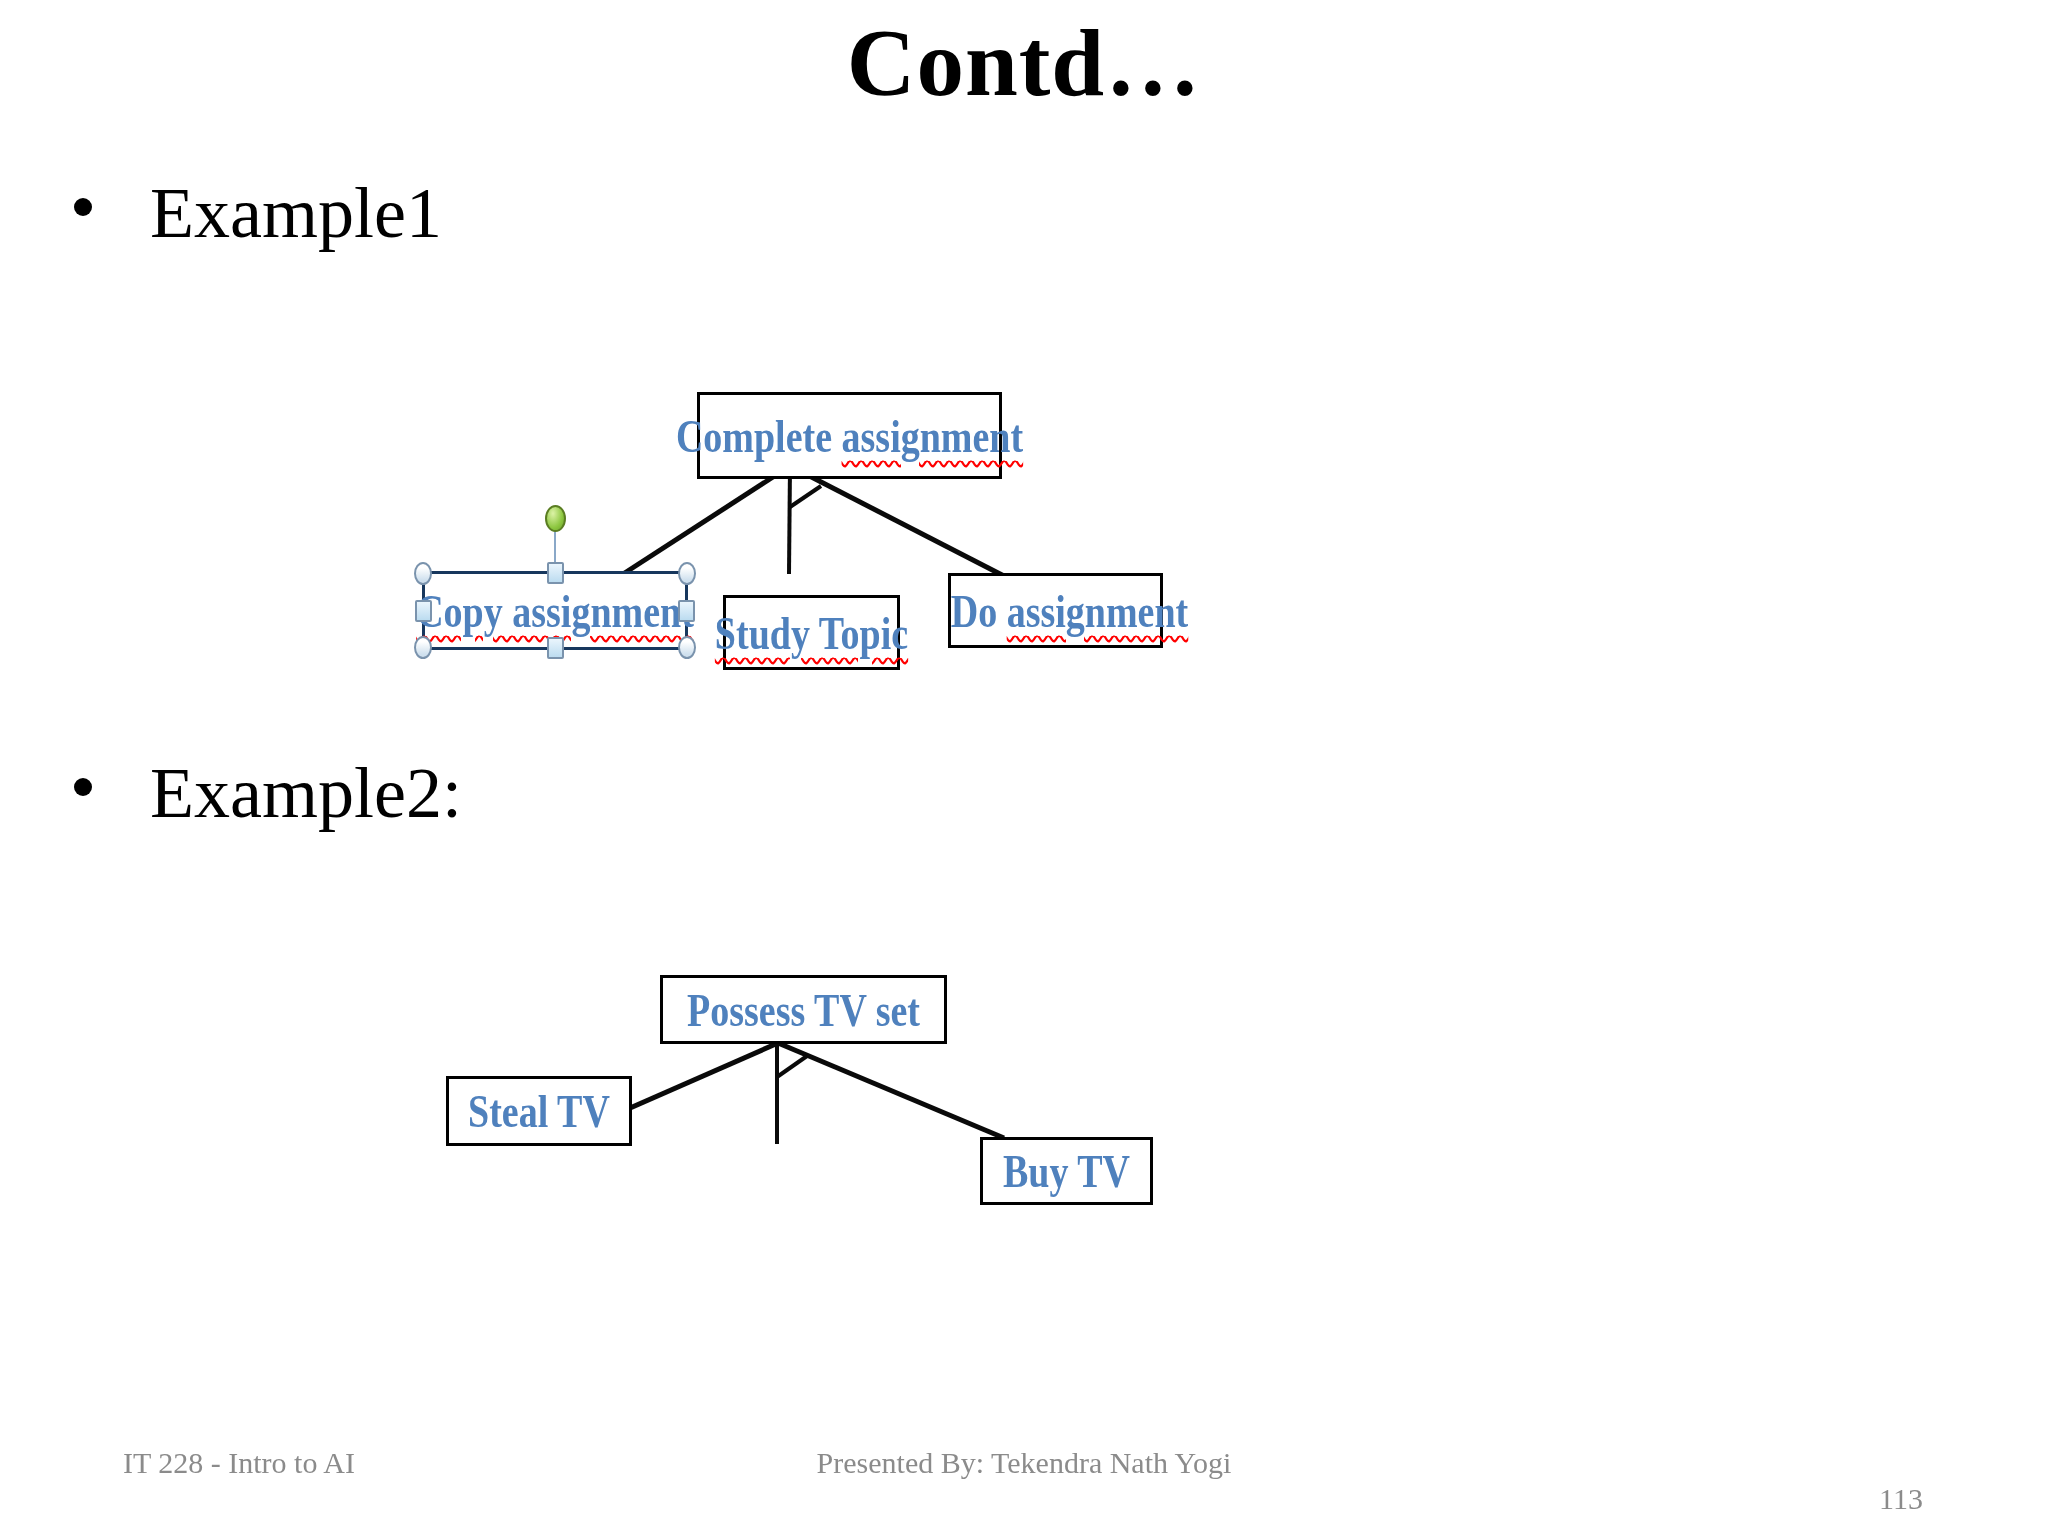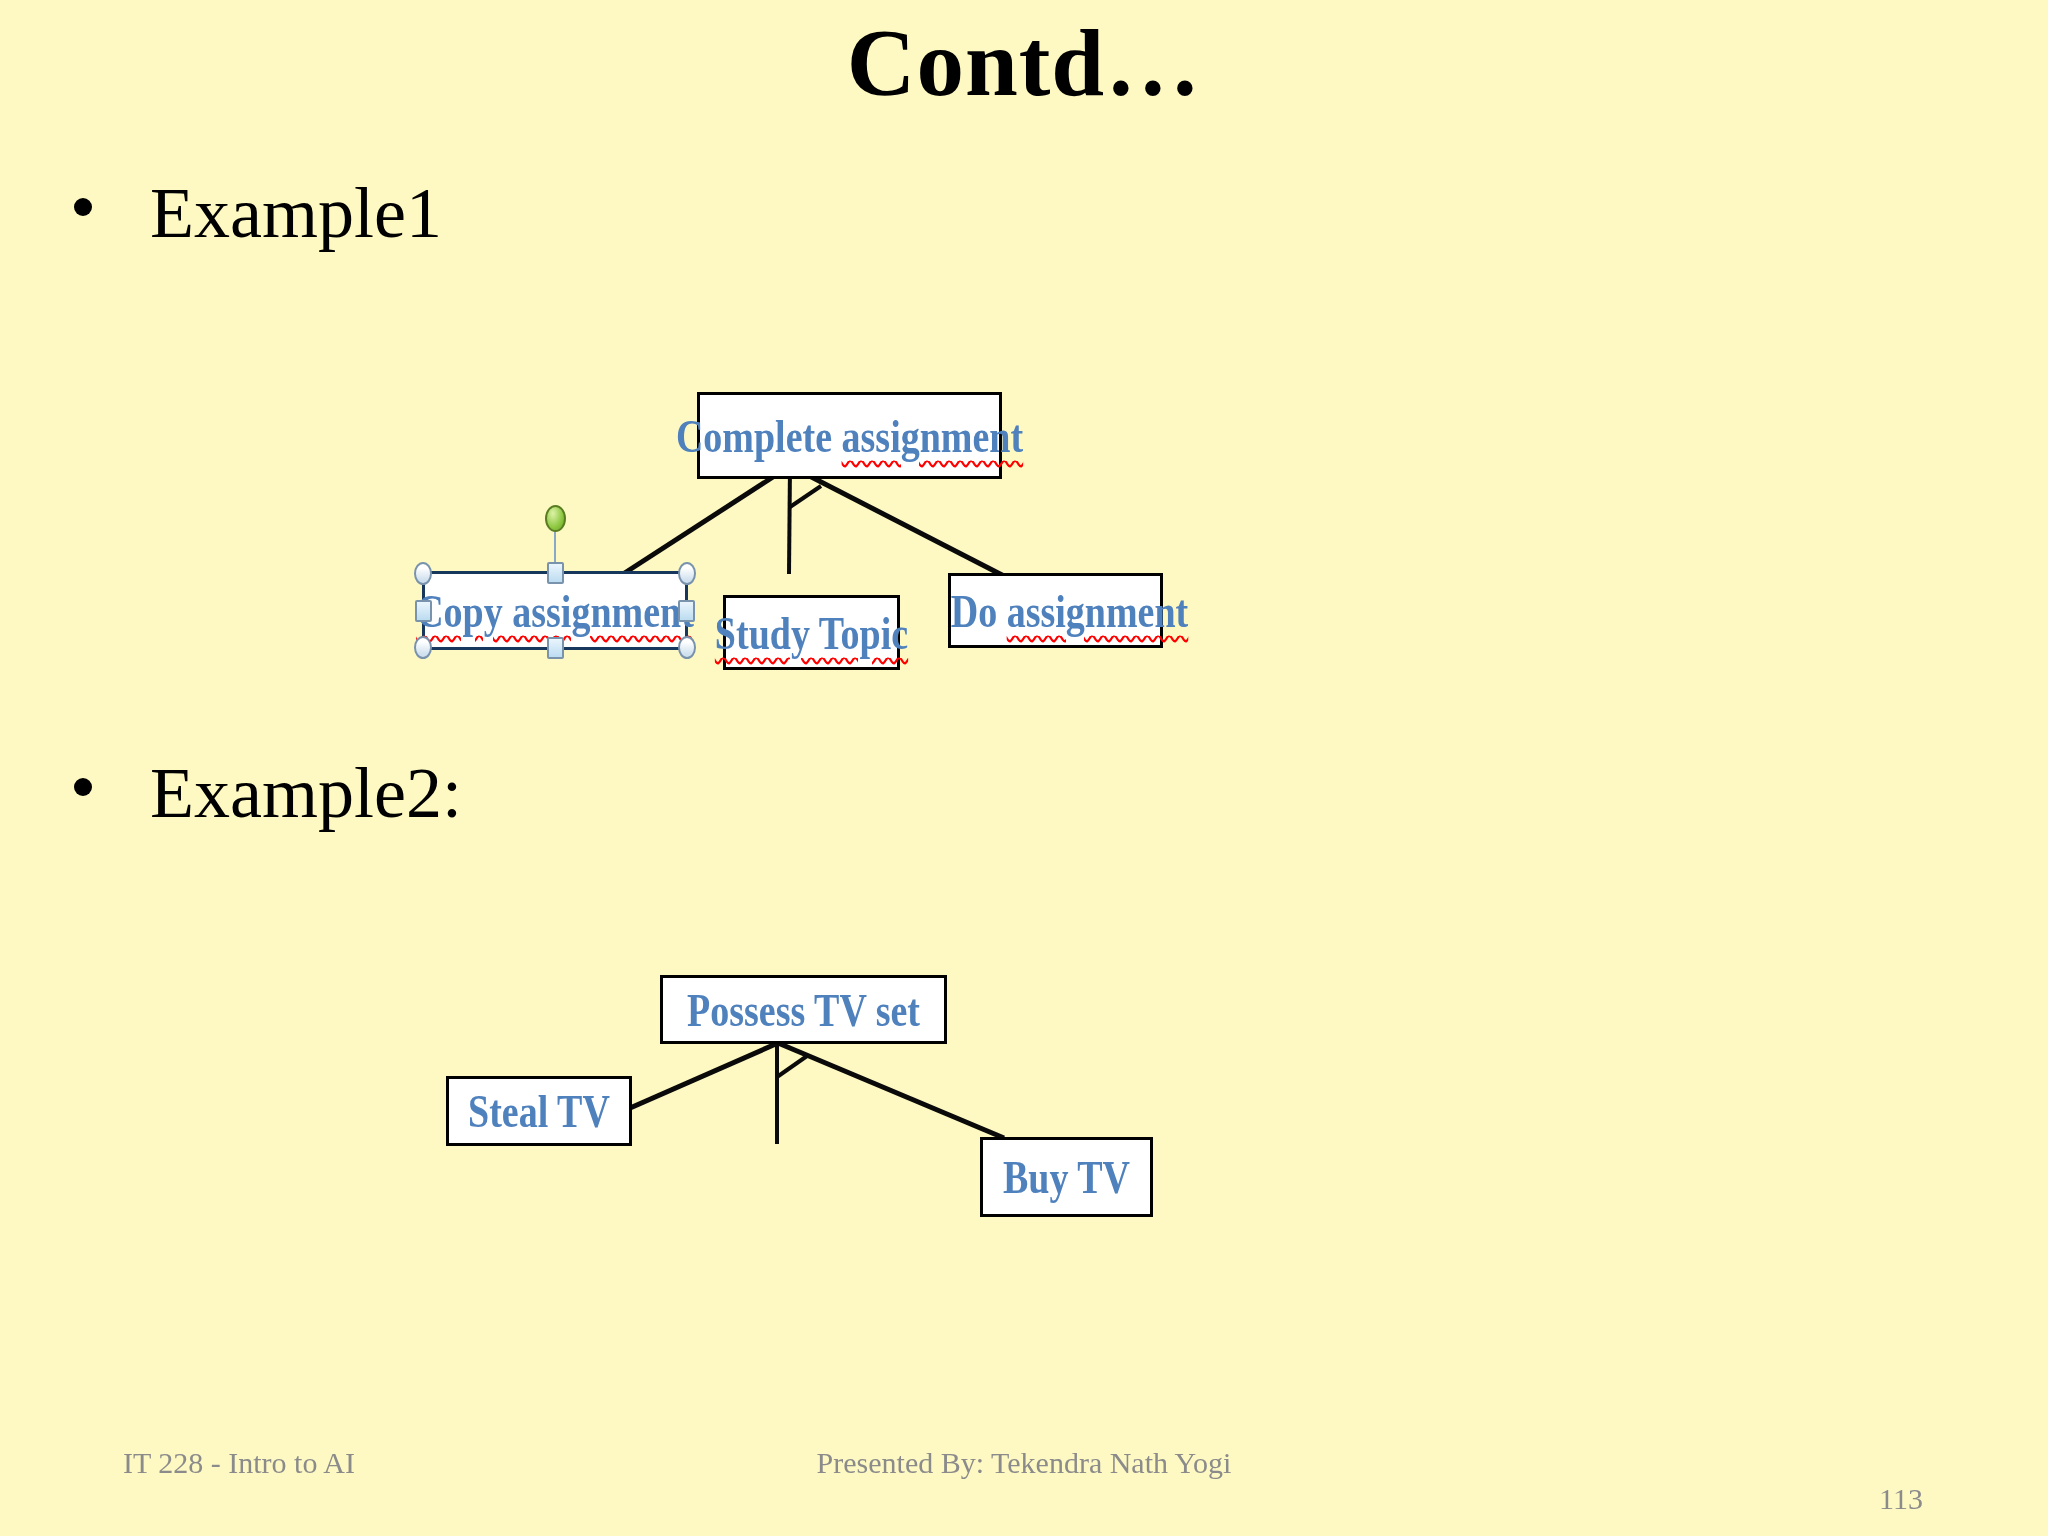--- a/index.html
+++ b/index.html
@@ -1,19 +1,19 @@
 <!DOCTYPE html>
 <html><head>
 <meta charset="utf-8">
 <style>
   html,body{margin:0;padding:0;background:#e8e8e8;}
   .slide{
     position:relative;
     width:2048px;height:1536px;
-    background:#fef9c3;
+    background:#ffffff;
     overflow:hidden;
     font-family:"Liberation Serif", serif;
   }
   
   .title{
     position:absolute;left:0;top:8px;width:2048px;
     text-align:center;
     font-size:95px;font-weight:700;color:#000;
     letter-spacing:1px;
   }
@@ -155,21 +155,21 @@
 
   <div class="node" style="left:660px;top:975px;width:287px;height:69px;">
     <span class="nlabel"><span>Possess TV set</span><span class="wavy"></span></span>
   </div>
 
   <div class="node" style="left:446px;top:1076px;width:186px;height:70px;">
     <span class="nlabel"><span>Steal TV</span><span class="wavy"></span></span>
   </div>
 
 
-  <div class="node" style="left:980px;top:1137px;width:173px;height:80px;">
+  <div class="node" style="left:980px;top:1137px;width:173px;height:68px;">
     <span class="nlabel"><span>Buy TV</span><span class="wavy"></span></span>
   </div>
 
   <div class="footer-left">IT 228 - Intro to AI</div>
   <div class="footer-center">Presented By: Tekendra Nath Yogi</div>
   <div class="footer-right">113</div>
 
 </div>
 
 </body></html>

